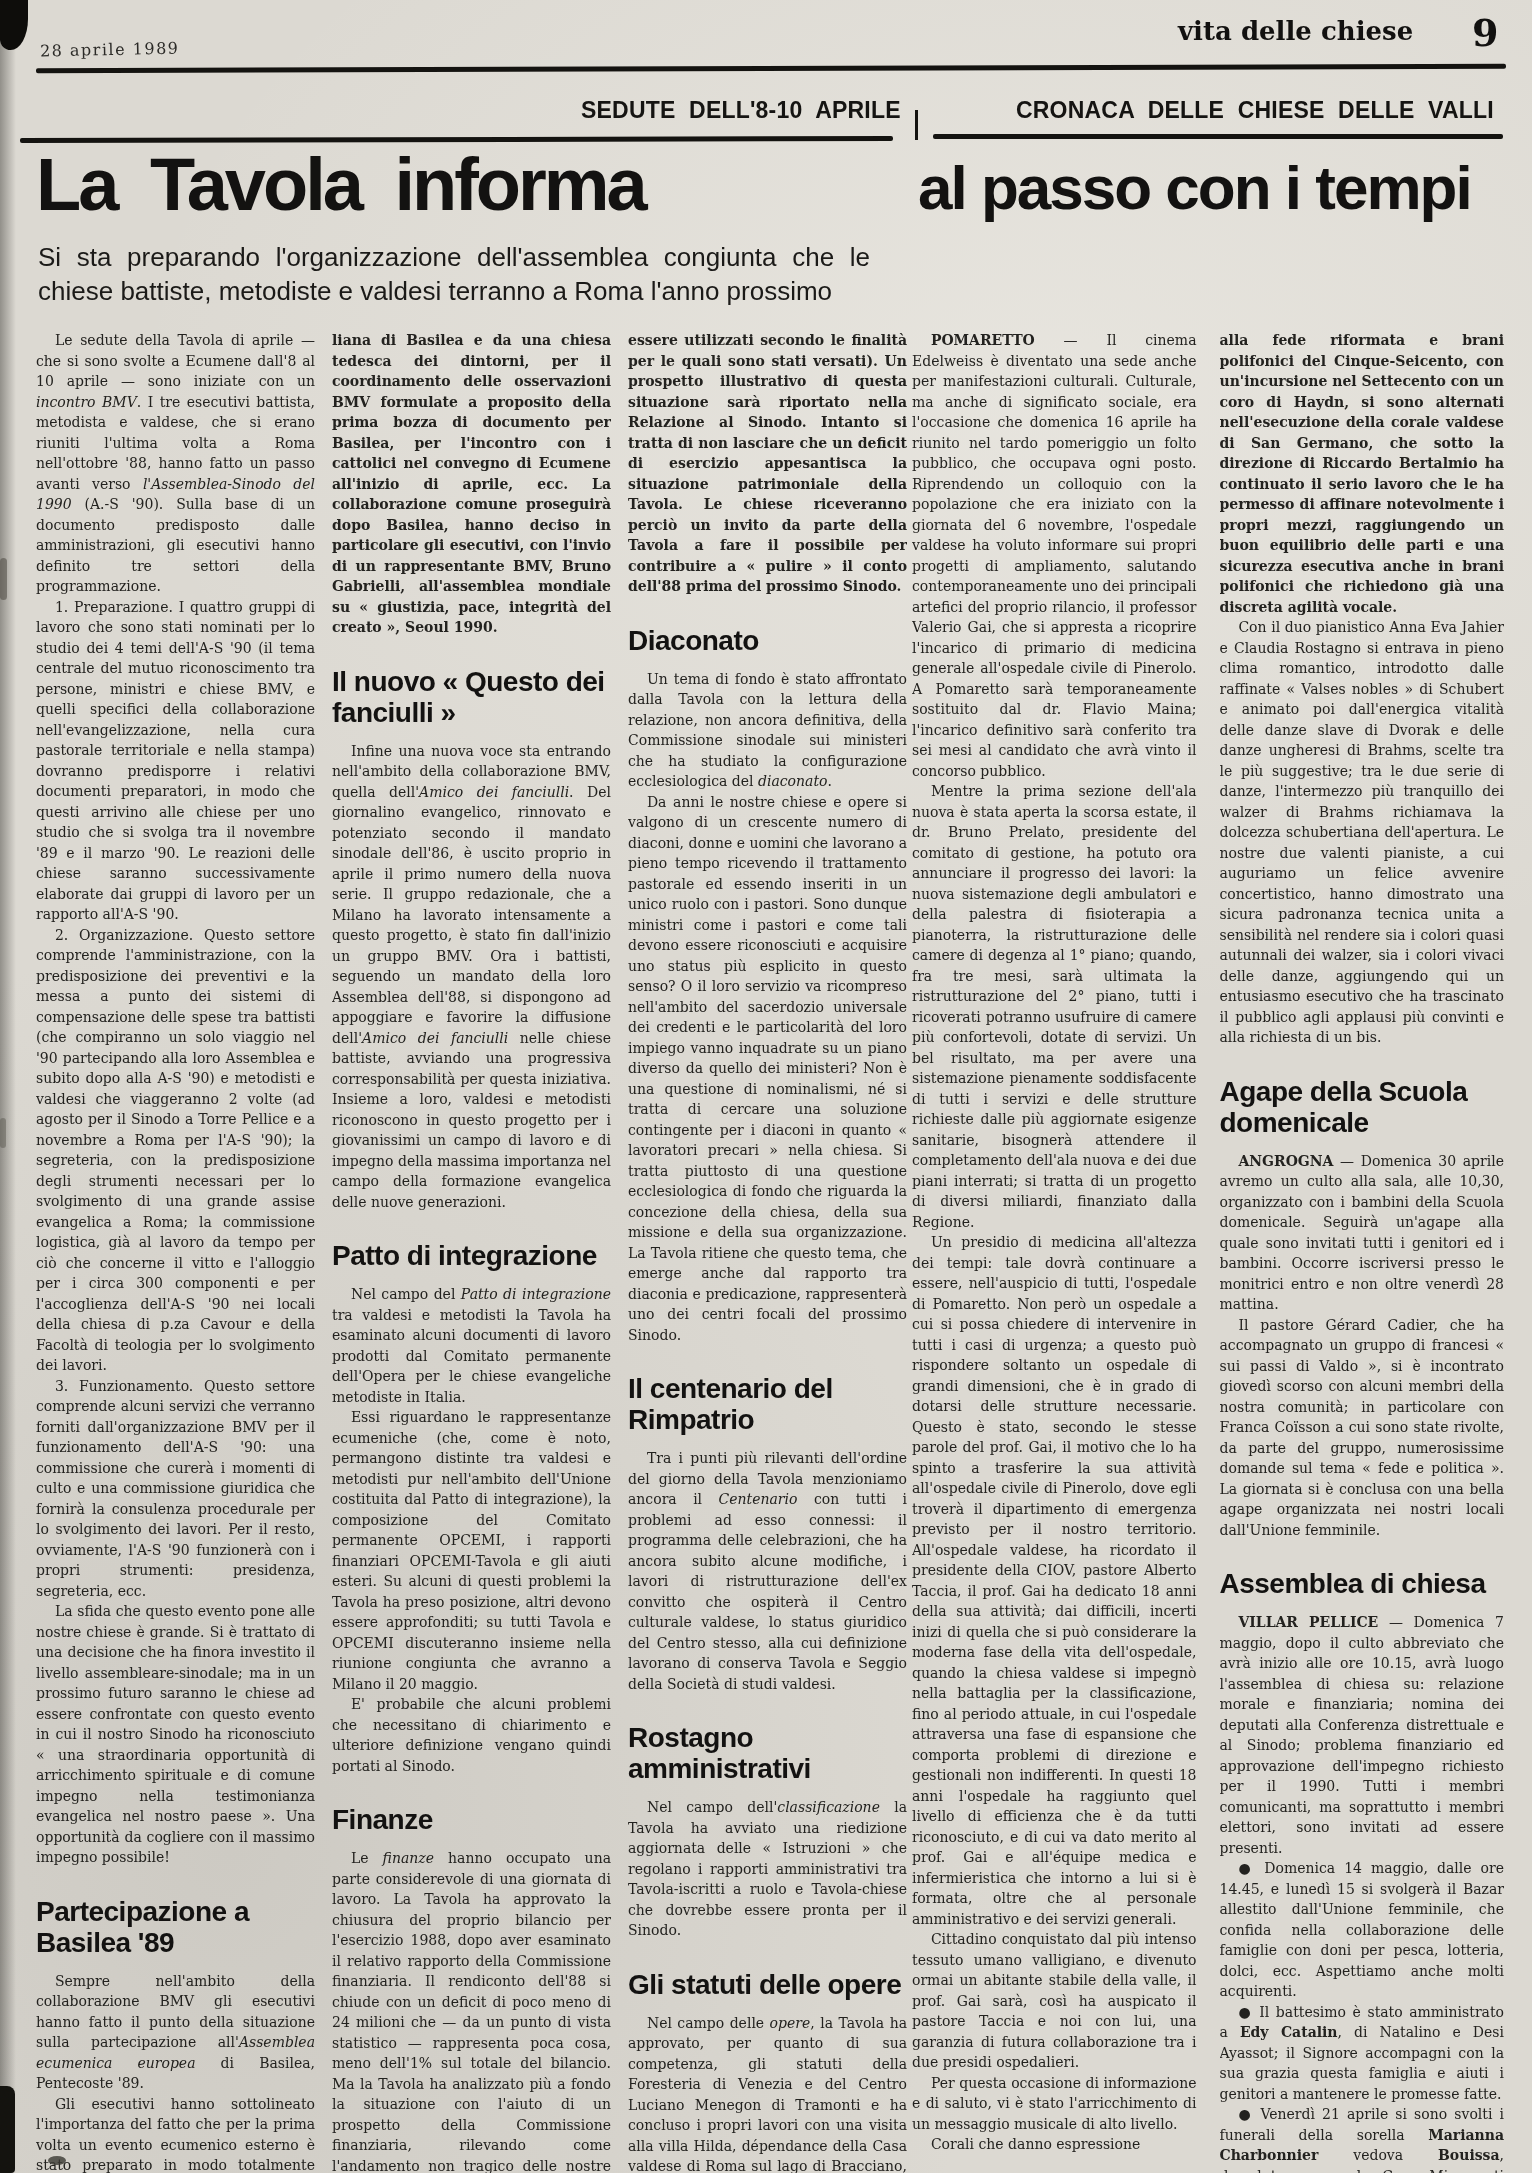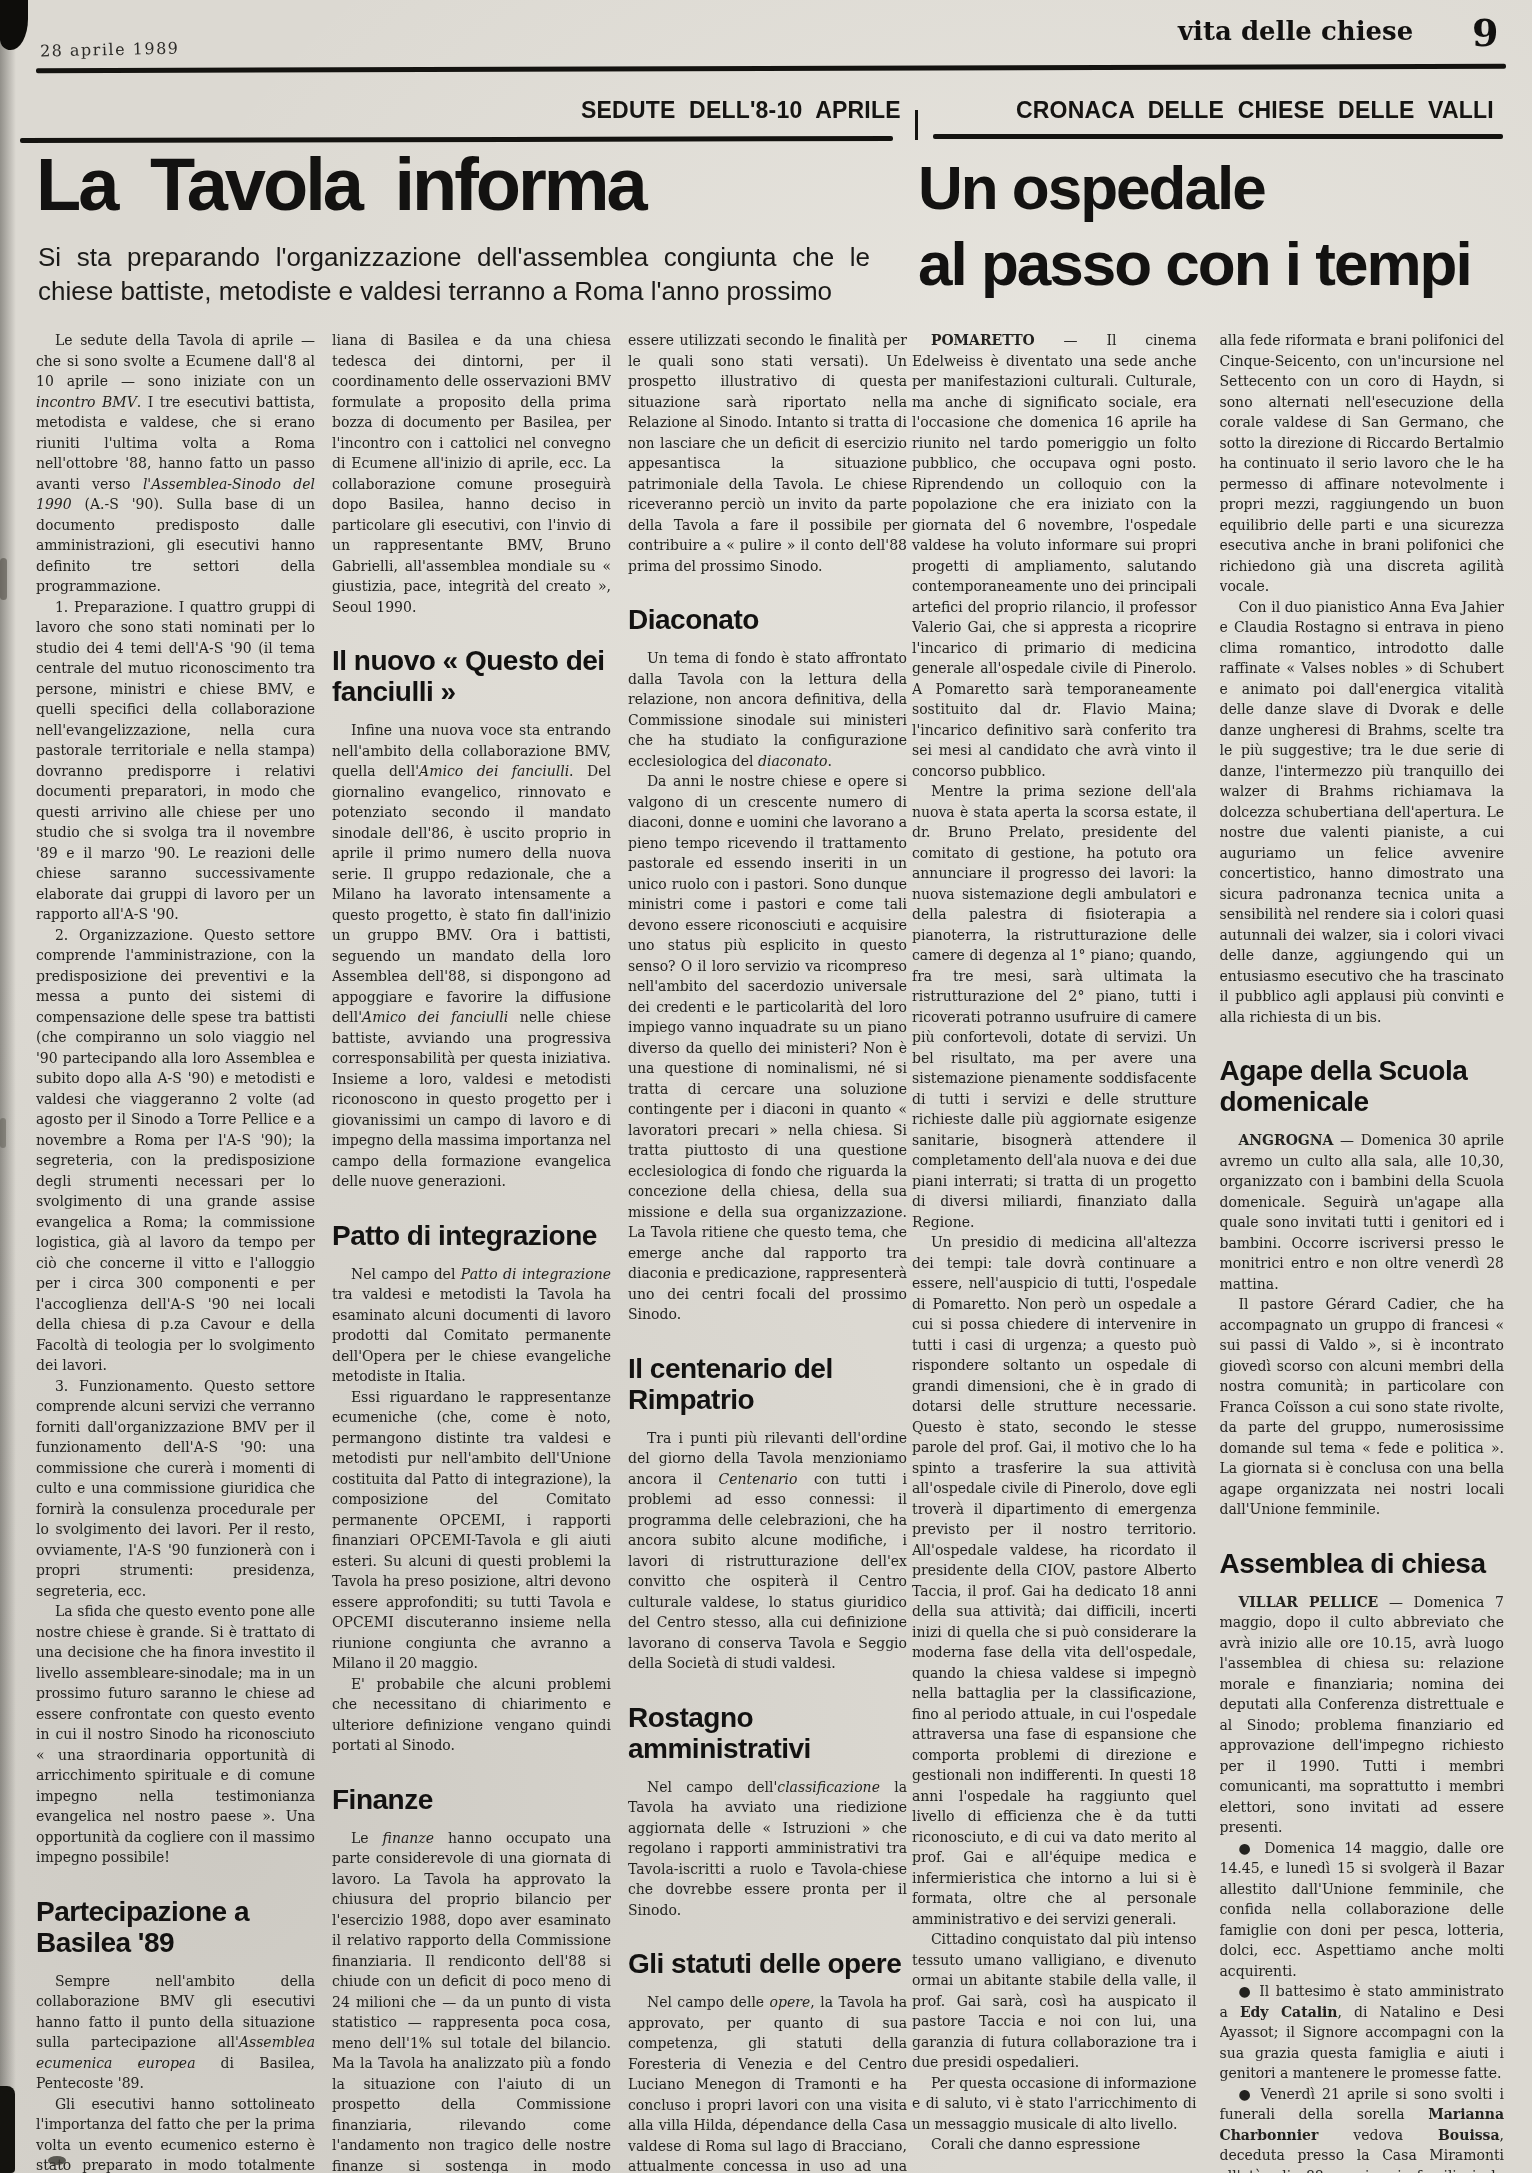--- a/index.html
+++ b/index.html
@@ -29,21 +29,21 @@
   .cols{position:absolute;display:flex;}
   .cols-lead{left:36px;top:330px;width:872px;gap:17px;}
   .cols-hosp{left:912px;top:330px;width:592px;gap:23px;}
   .col{height:1843px;overflow:hidden;}
   .cols-lead .col{width:279px;}
   .cols-hosp .col{width:286px;}
   
   .hosp-headline{position:absolute;left:918px;top:150px;font:bold 62px/76px "Liberation Sans",sans-serif;color:#131211;letter-spacing:-2px;white-space:nowrap;}
   
   .body-p{margin:0;text-indent:1.35em;text-align:justify;font:14px/20.5px "DejaVu Serif",serif;color:#23221f;}
-  .body-p.cont{text-indent:0;}
+  .body-p.cont{text-indent:0;font-weight:bold;}
   .sec-head{font:bold 28px/31px "Liberation Sans",sans-serif;letter-spacing:-.5px;color:#131211;margin:28px 0 13px 0;}
   .col > .sec-head:first-child{margin-top:4px;}
   
   .artifact{position:absolute;pointer-events:none;}
   .edge-strip{left:0;top:0;width:16px;height:2173px;background:linear-gradient(to right, rgba(25,24,20,.38), rgba(25,24,20,0));}
   .corner-tl{left:0;top:0;width:28px;height:50px;background:#0e0d0b;border-radius:0 0 70% 12px;}
   .blob-l1{left:0;top:558px;width:7px;height:42px;background:#4c4841;border-radius:4px;opacity:.55;}
   .blob-l2{left:0;top:1118px;width:6px;height:30px;background:#55514a;border-radius:4px;opacity:.45;}
   .blob-bl{left:0;top:2086px;width:15px;height:87px;background:#14130f;border-radius:0 8px 4px 0;}
   .blob-bl2{left:48px;top:2156px;width:18px;height:9px;background:#3b3933;border-radius:50%;opacity:.8;}
@@ -96,21 +96,20 @@
         <h3 class="sec-head">Il centenario del Rimpatrio</h3>
         <p class="body-p">Tra i punti più rilevanti dell'ordine del giorno della Tavola menzioniamo ancora il <i>Centenario</i> con tutti i problemi ad esso connessi: il programma delle celebrazioni, che ha ancora subito alcune modifiche, i lavori di ristrutturazione dell'ex convitto che ospiterà il Centro culturale valdese, lo status giuridico del Centro stesso, alla cui definizione lavorano di conserva Tavola e Seggio della Società di studi valdesi.</p>
         <h3 class="sec-head">Rostagno amministrativi</h3>
         <p class="body-p">Nel campo dell'<i>classificazione</i> la Tavola ha avviato una riedizione aggiornata delle « Istruzioni » che regolano i rapporti amministrativi tra Tavola-iscritti a ruolo e Tavola-chiese che dovrebbe essere pronta per il Sinodo.</p>
         <h3 class="sec-head">Gli statuti delle opere</h3>
         <p class="body-p">Nel campo delle <i>opere</i>, la Tavola ha approvato, per quanto di sua competenza, gli statuti della Foresteria di Venezia e del Centro Luciano Menegon di Tramonti e ha concluso i propri lavori con una visita alla villa Hilda, dépendance della Casa valdese di Roma sul lago di Bracciano, attualmente concessa in uso ad una associazione diaconale del Württemberg per 4 anni.</p>
       </div>
   </div>
 
   <div class="hosp-headline">
-    <div>Un ospedale</div>
     <div>al passo con i tempi</div>
   </div>
   <div class="cols cols-hosp">
     <div class="col">
         <p class="body-p"><b>POMARETTO</b> — Il cinema Edelweiss è diventato una sede anche per manifestazioni culturali. Culturale, ma anche di significato sociale, era l'occasione che domenica 16 aprile ha riunito nel tardo pomeriggio un folto pubblico, che occupava ogni posto. Riprendendo un colloquio con la popolazione che era iniziato con la giornata del 6 novembre, l'ospedale valdese ha voluto informare sui propri progetti di ampliamento, salutando contemporaneamente uno dei principali artefici del proprio rilancio, il professor Valerio Gai, che si appresta a ricoprire l'incarico di primario di medicina generale all'ospedale civile di Pinerolo. A Pomaretto sarà temporaneamente sostituito dal dr. Flavio Maina; l'incarico definitivo sarà conferito tra sei mesi al candidato che avrà vinto il concorso pubblico.</p>
         <p class="body-p">Mentre la prima sezione dell'ala nuova è stata aperta la scorsa estate, il dr. Bruno Prelato, presidente del comitato di gestione, ha potuto ora annunciare il progresso dei lavori: la nuova sistemazione degli ambulatori e della palestra di fisioterapia a pianoterra, la ristrutturazione delle camere di degenza al 1° piano; quando, fra tre mesi, sarà ultimata la ristrutturazione del 2° piano, tutti i ricoverati potranno usufruire di camere più confortevoli, dotate di servizi. Un bel risultato, ma per avere una sistemazione pienamente soddisfacente di tutti i servizi e delle strutture richieste dalle più aggiornate esigenze sanitarie, bisognerà attendere il completamento dell'ala nuova e dei due piani interrati; si tratta di un progetto di diversi miliardi, finanziato dalla Regione.</p>
         <p class="body-p">Un presidio di medicina all'altezza dei tempi: tale dovrà continuare a essere, nell'auspicio di tutti, l'ospedale di Pomaretto. Non però un ospedale a cui si possa chiedere di intervenire in tutti i casi di urgenza; a questo può rispondere soltanto un ospedale di grandi dimensioni, che è in grado di dotarsi delle strutture necessarie. Questo è stato, secondo le stesse parole del prof. Gai, il motivo che lo ha spinto a trasferire la sua attività all'ospedale civile di Pinerolo, dove egli troverà il dipartimento di emergenza previsto per il nostro territorio. All'ospedale valdese, ha ricordato il presidente della CIOV, pastore Alberto Taccia, il prof. Gai ha dedicato 18 anni della sua attività; dai difficili, incerti inizi di quella che si può considerare la moderna fase della vita dell'ospedale, quando la chiesa valdese si impegnò nella battaglia per la classificazione, fino al periodo attuale, in cui l'ospedale attraversa una fase di espansione che comporta problemi di direzione e gestionali non indifferenti. In questi 18 anni l'ospedale ha raggiunto quel livello di efficienza che è da tutti riconosciuto, e di cui va dato merito al prof. Gai e all'équipe medica e infermieristica che intorno a lui si è formata, oltre che al personale amministrativo e dei servizi generali.</p>
         <p class="body-p">Cittadino conquistato dal più intenso tessuto umano valligiano, e divenuto ormai un abitante stabile della valle, il prof. Gai sarà, così ha auspicato il pastore Taccia e noi con lui, una garanzia di futura collaborazione tra i due presidi ospedalieri.</p>
         <p class="body-p">Per questa occasione di informazione e di saluto, vi è stato l'arricchimento di un messaggio musicale di alto livello.</p>
         <p class="body-p">Corali che danno espressione</p>

